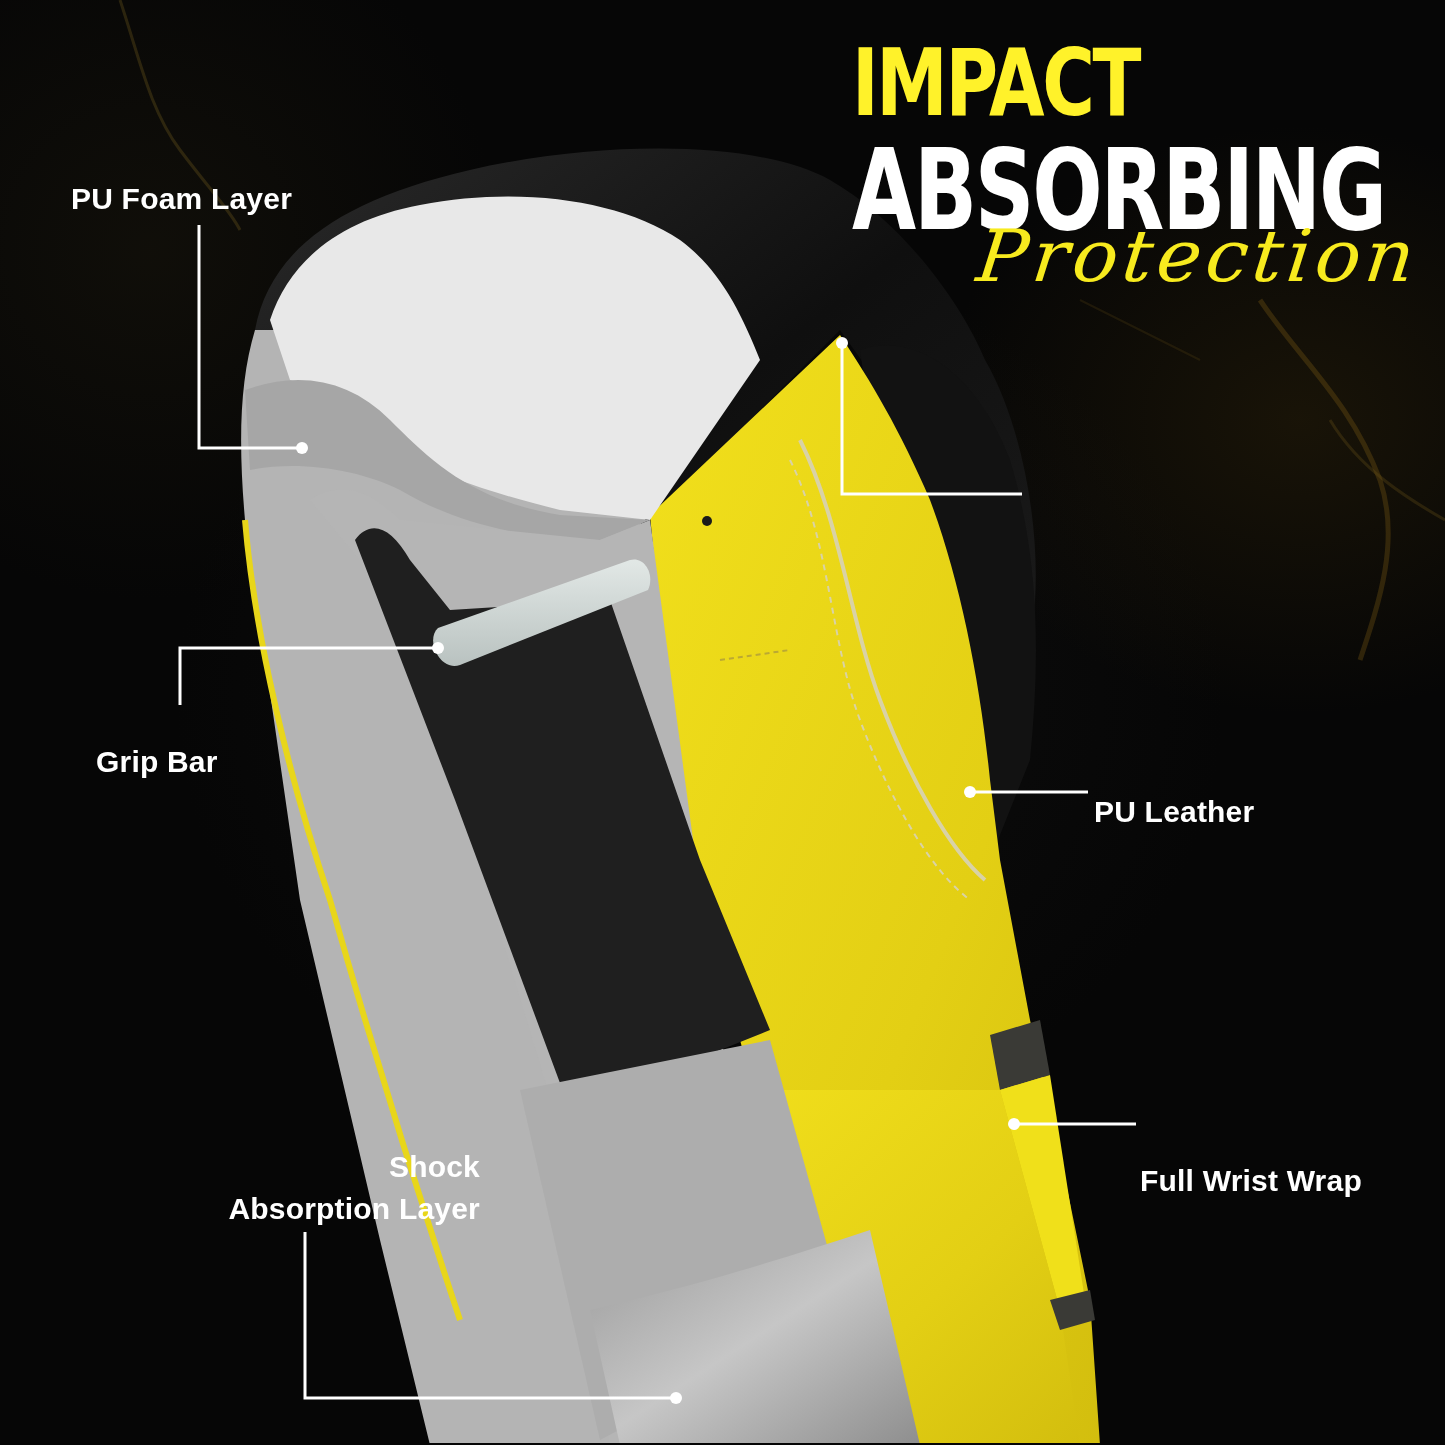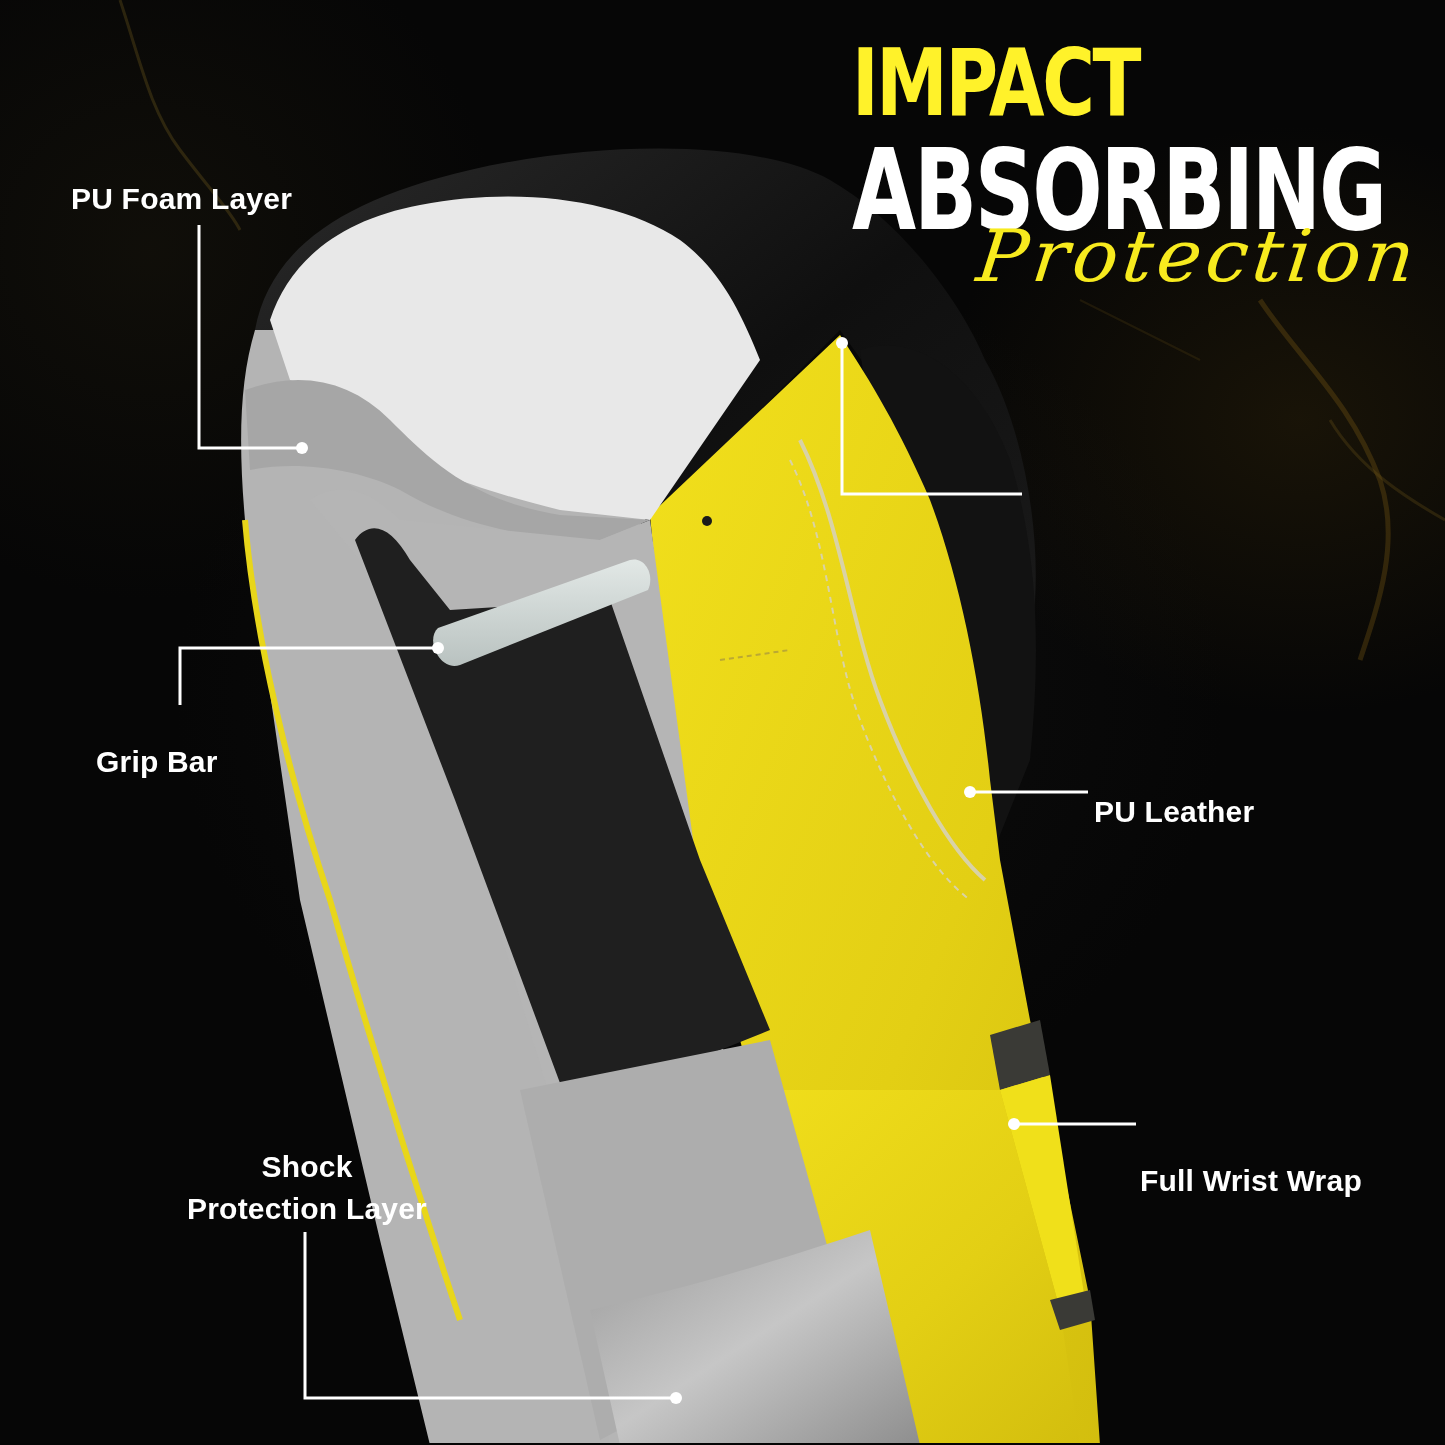--- a/index.html
+++ b/index.html
@@ -45,21 +45,21 @@
     }
 
     
     .glove { position: absolute; left: 0; top: 0; width: 1445px; height: 1445px; }
 
     
     .label {
       position: absolute; color: #ffffff; font-size: 30px; line-height: 42px;
       white-space: nowrap; font-weight: bold; letter-spacing: 0.2px;
     }
-    .label.center { text-align: center; }
+    .label.center { text-align: right; }
     .leader { position: absolute; pointer-events: none; }
   </style>
 </head>
 <body>
 
 <div class="canvas">
 
   <svg class="bg-vein" width="1445" height="1445" viewBox="0 0 1445 1445">
     <path d="M120 0 C140 60 150 110 180 150 C210 190 230 210 240 230" stroke="rgba(110,90,30,0.35)" stroke-width="3" fill="none"></path>
     <path d="M1260 300 C1300 360 1350 400 1380 480 C1400 540 1380 600 1360 660" stroke="rgba(120,90,20,0.35)" stroke-width="5" fill="none"></path>
@@ -155,16 +155,16 @@
       <circle cx="676" cy="1398" r="6"></circle>
     </g>
   </svg>
 
   <div class="label" style="left:71px; top:178px;">PU Foam Layer</div>
   <div class="label" style="left:96px; top:713px;margin-top:28px;">Grip Bar</div>
   <div class="label" style="left:1094px; top:770px;margin-top:21px;">PU Leather</div>
   <div class="label" style="left:1140px; top:1160px;">Full Wrist Wrap</div>
   <div class="label center" style="left:134px; top:1146px; width:346px;">
     <div>Shock</div>
-    <div>Protection Layer</div>
+    <div>Absorption Layer</div>
   </div>
 
 </div>
 
 </body></html>

